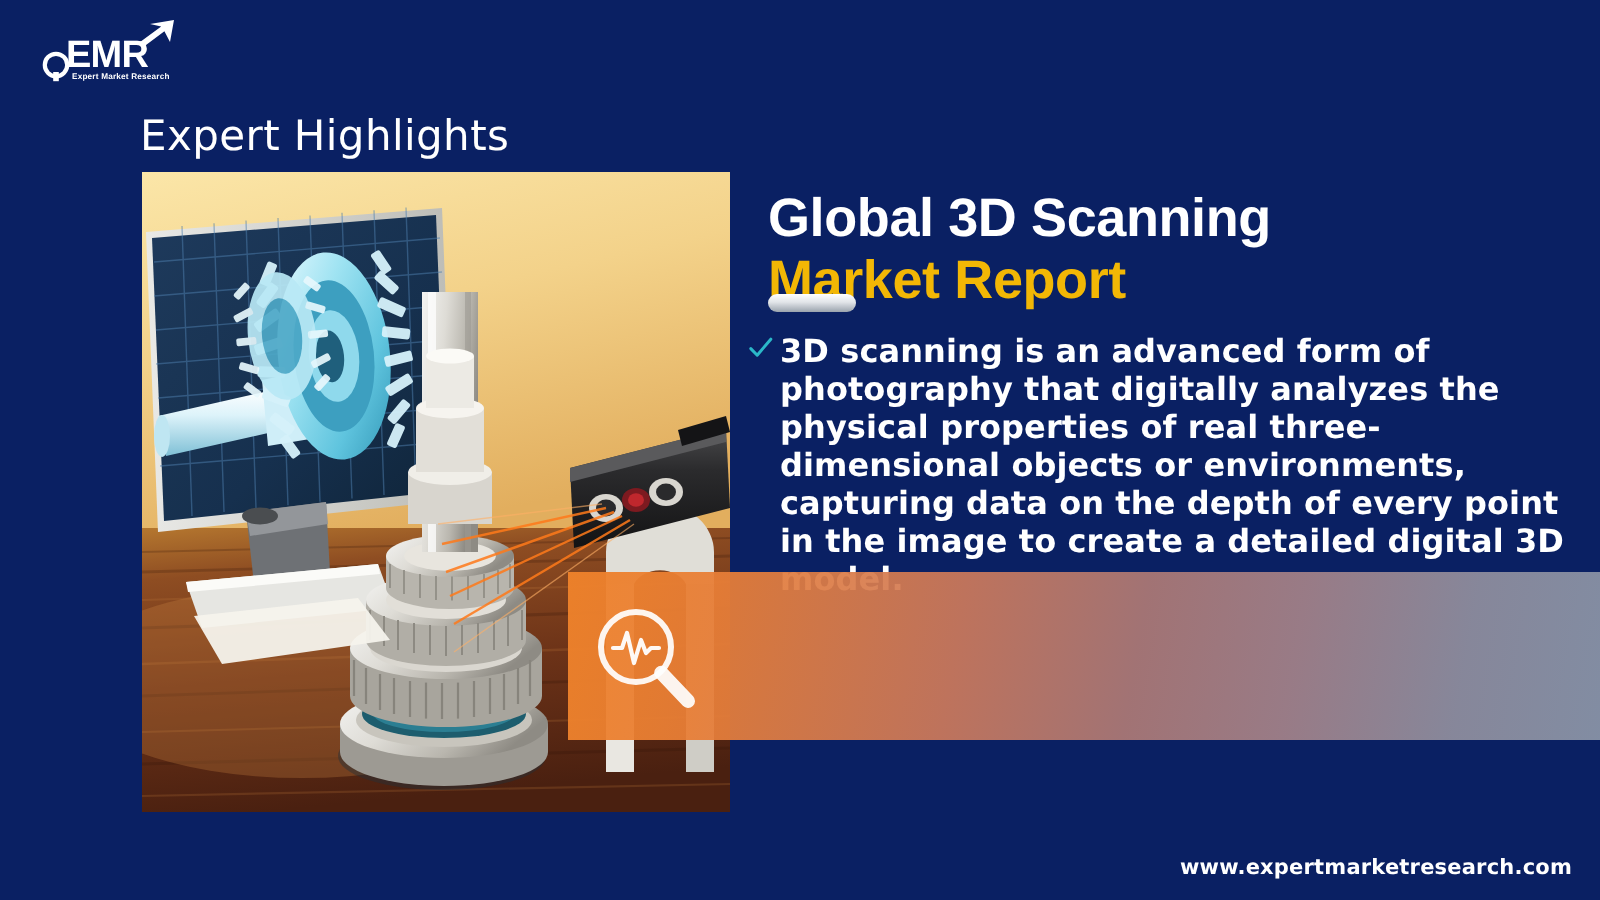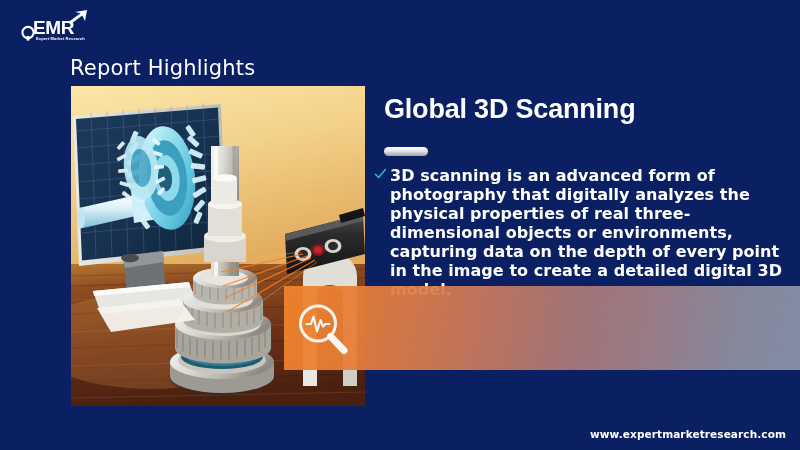--- a/index.html
+++ b/index.html
@@ -92,21 +92,21 @@
   <div id="logo">
     <svg width="78" height="34" viewBox="0 0 78 34" xmlns="http://www.w3.org/2000/svg">
       <path d="M56 4 L68 2 L66 13 L63.2 7.6 L52 16 L50.2 13.6 L61.6 5.2 Z" fill="#ffffff"></path>
       <circle cx="9" cy="24.5" r="5.6" fill="none" stroke="#ffffff" stroke-width="2.1"></circle>
       <rect x="7.6" y="28" width="2.8" height="4.6" fill="#ffffff"></rect>
       <text x="14" y="25.6" font-family="Liberation Sans, sans-serif" font-size="19" font-weight="bold" fill="#ffffff" letter-spacing="-0.4">EMR</text>
       <text x="17" y="31.6" font-family="Liberation Sans, sans-serif" font-size="4.1" font-weight="bold" fill="#ffffff" letter-spacing="0.1">Expert Market Research</text>
     </svg>
   </div>
 
-  <div id="report-highlights">Report Highlights</div>
+  <div id="report-highlights">Expert Highlights</div>
 
   <div id="photo">
     <svg width="294" height="320" viewBox="0 0 294 320" xmlns="http://www.w3.org/2000/svg">
       <defs>
         <linearGradient id="wallG" x1="0" y1="0" x2="0.35" y2="1">
           <stop offset="0%" stop-color="#fbe6a8"></stop>
           <stop offset="45%" stop-color="#f3d28a"></stop>
           <stop offset="100%" stop-color="#e2ae5e"></stop>
         </linearGradient>
         <linearGradient id="tableG" x1="0" y1="0" x2="0.2" y2="1">
@@ -351,20 +351,21 @@
           <path d="M246,176 L156,240"></path>
         </g>
 
         <polygon points="26,222 108,213 124,234 40,246" fill="#f5f3ec" opacity="0.95"></polygon>
       </g>
     </svg>
   </div>
 
   <div id="title-block">
     <div class="title-line1">Global 3D Scanning</div>
+    <div class="title-line2">Market Report</div>
   </div>
 
   <div id="pill"></div>
 
   <div id="bullet-block">
     <span id="bullet-check">
       <svg width="13" height="13" viewBox="0 0 13 13" xmlns="http://www.w3.org/2000/svg">
         <path d="M1.4 6.3 L4.6 9.6 L11.4 1.6" fill="none" stroke="#2bb8c8" stroke-width="1.5" stroke-linecap="round" stroke-linejoin="round"></path>
       </svg>
     </span>

